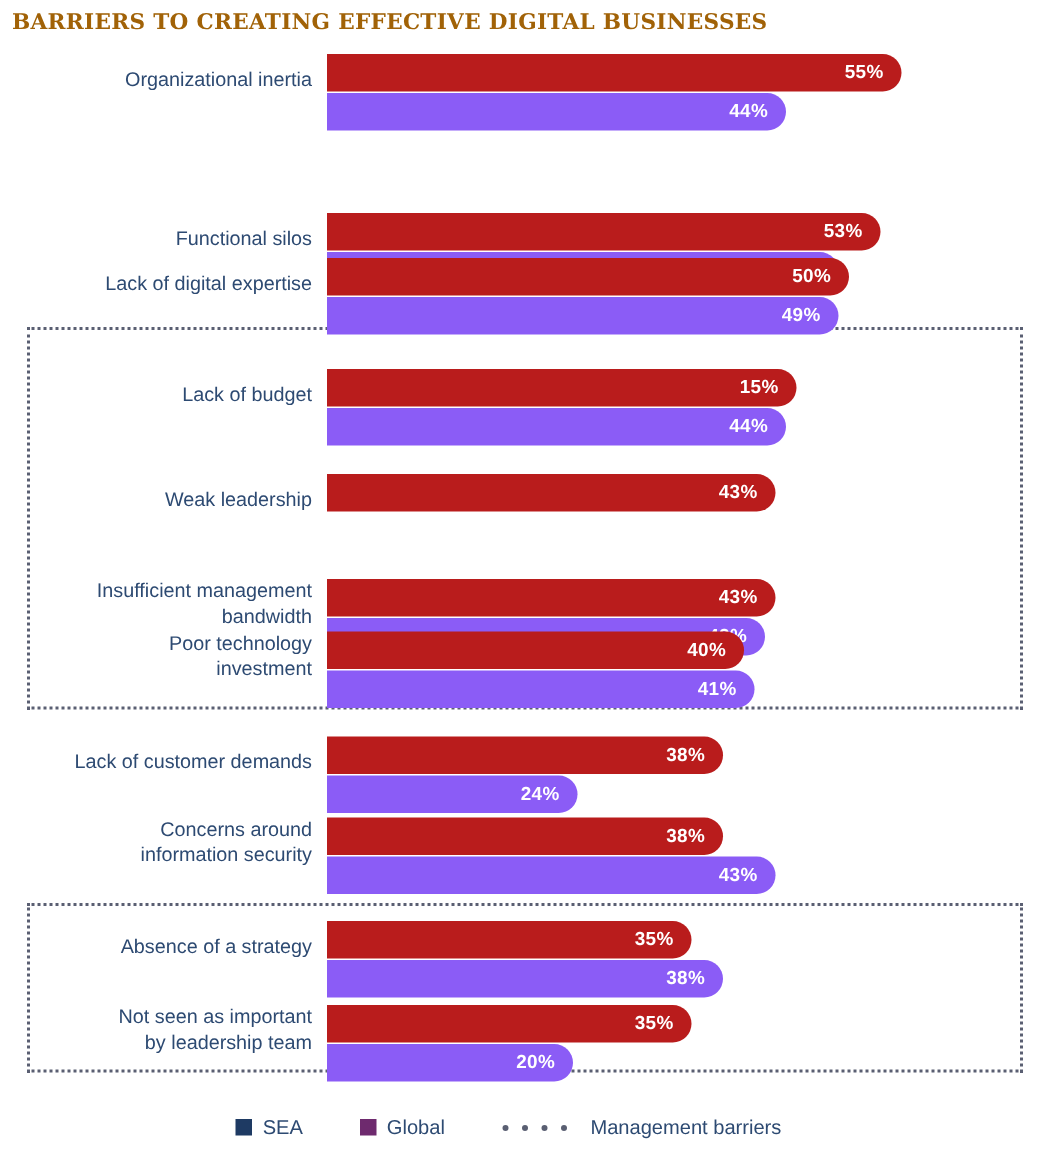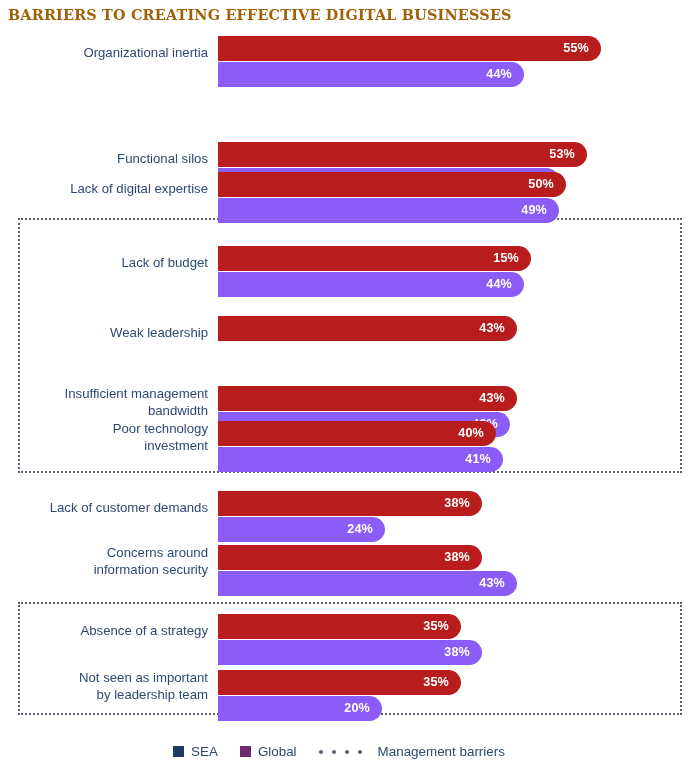--- a/index.html
+++ b/index.html
@@ -68,21 +68,21 @@
   }
 
   
   .legend{
     position:absolute;
     left:0; top:744px;
     width:700px;
     display:flex;
     justify-content:center;
     align-items:center;
-    gap:0px;
+    gap:16px;
     font-size:13.4px;
     color:#2d4a72;
   }
   .legend-item{display:flex;align-items:center;}
   .legend-swatch{width:11px;height:11px;display:inline-block;margin-right:7px;}
   .legend-swatch.sea{background:#1e3a63;}
   .legend-swatch.global{background:#6e2a6e;}
   .legend-label{margin-right:22px;}
   .legend-dots{display:flex;align-items:center;gap:9px;margin-right:16px;}
   .legend-dot{width:4px;height:4px;border-radius:50%;background:#5a5f72;display:block;}

